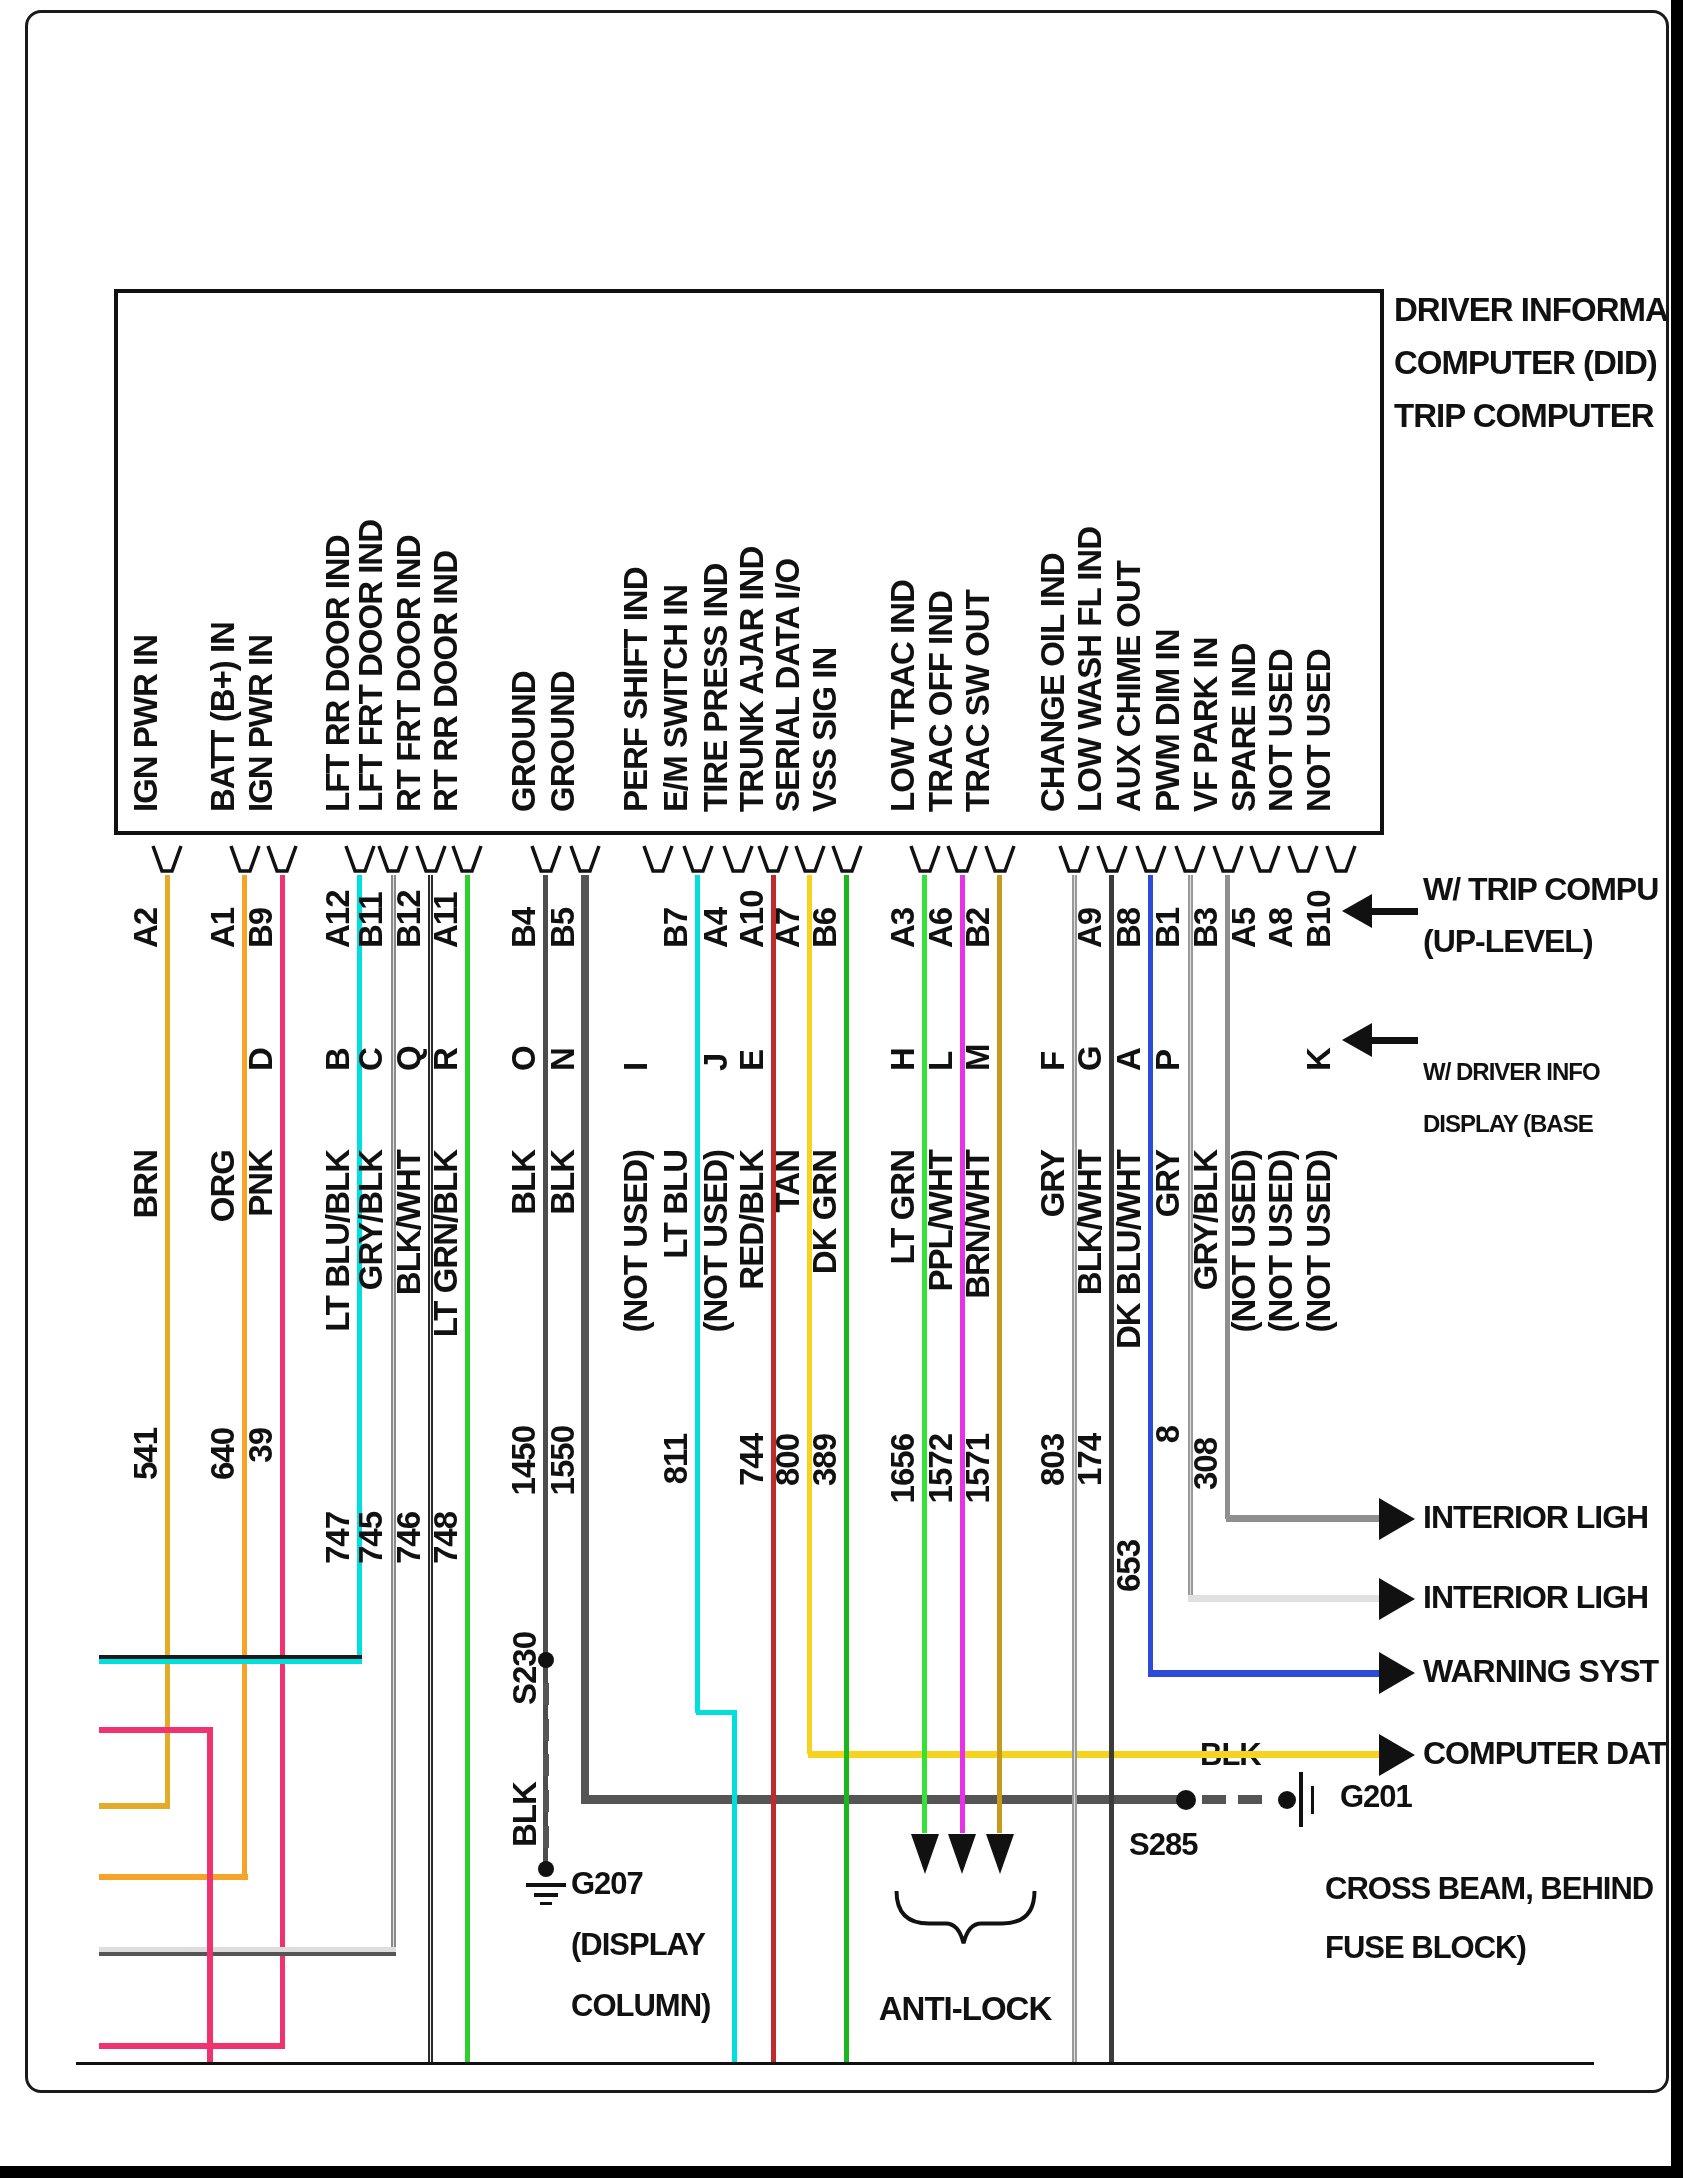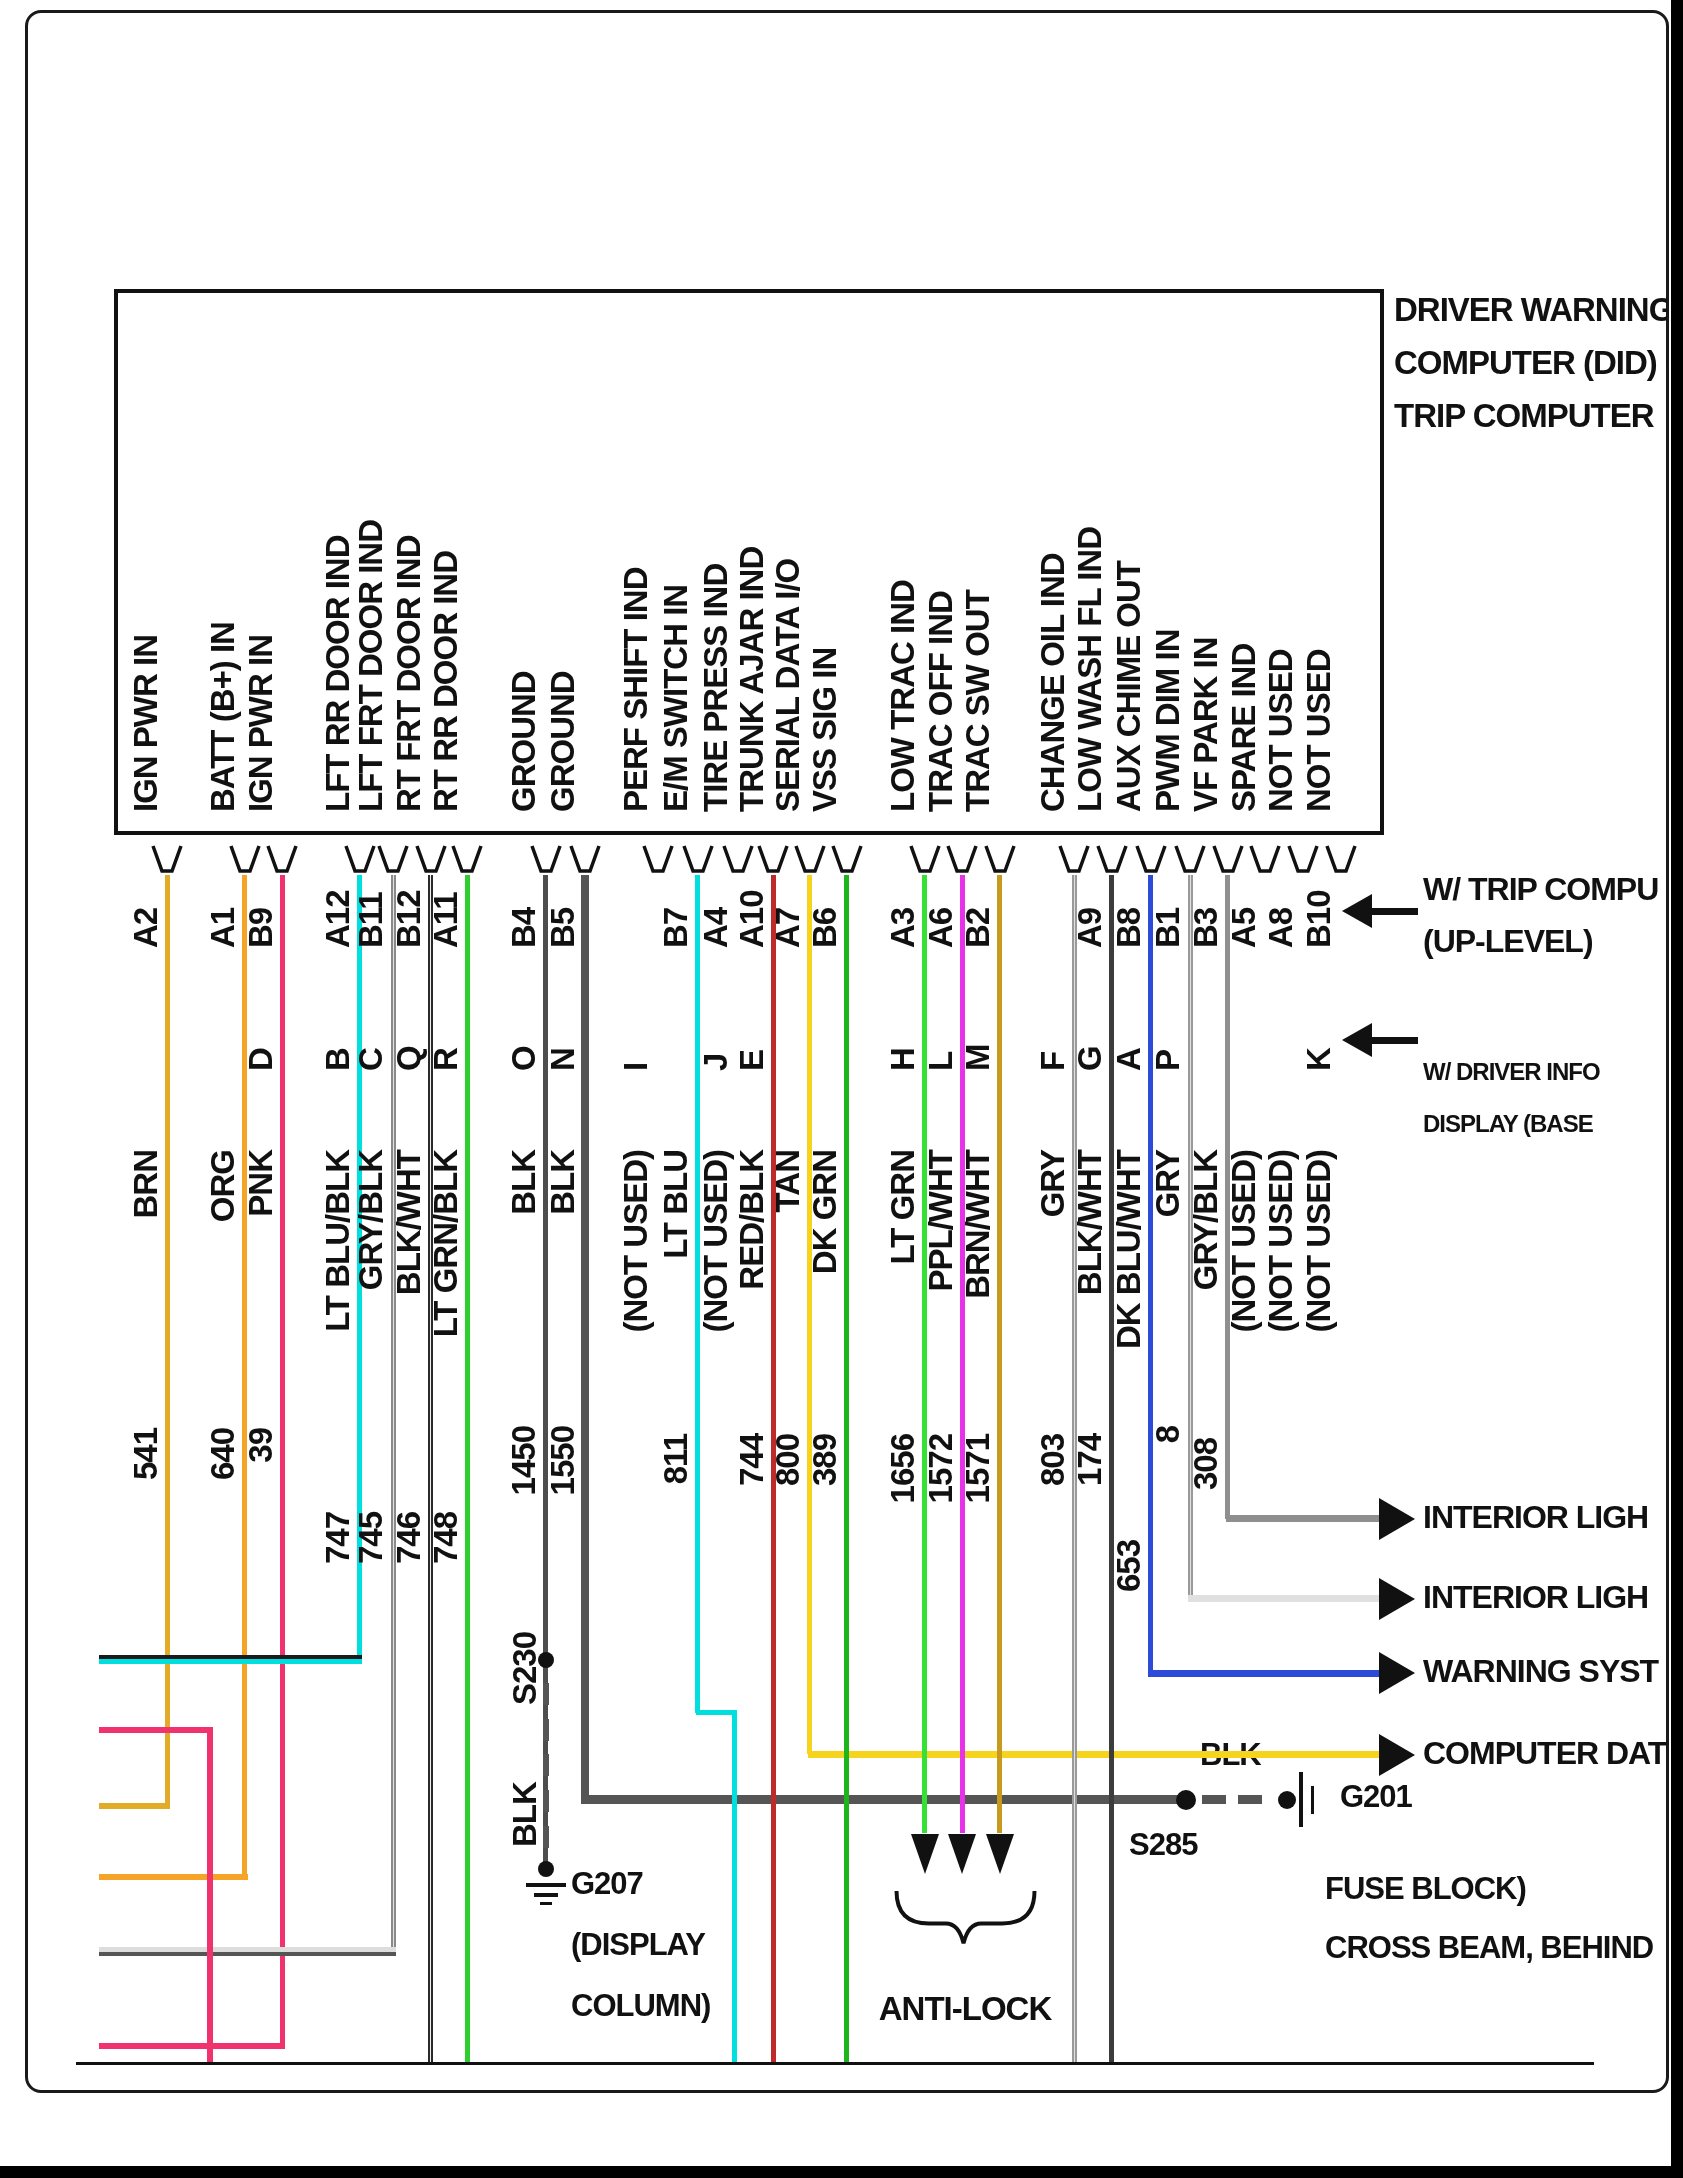--- a/index.html
+++ b/index.html
@@ -20,21 +20,21 @@
   svg{position:absolute;overflow:visible;}
 </style>
 </head>
 <body>
 
 <div id="canvas">
   <div class="frame"></div>
   <div class="box"></div>
 
   <div class="htext" style="left:1394px;top:283px;font-size:33px;line-height:53px;width:273px;overflow:hidden;">
-    <div>DRIVER WARNING</div>
+    <div>DRIVER INFORMA</div>
     <div>COMPUTER (DID) OR</div>
     <div>TRIP COMPUTER</div>
   </div>
 
   <div id="dyn">
       <div class="vb" style="left: 129px; top: 812px;">IGN PWR IN</div>
       <svg style="left:151px;top:844px;position:absolute;" width="32" height="32" viewBox="0 0 32 32">
         <polyline points="2,2 11,27 21,27 30,2" fill="none" stroke="#111" stroke-width="3.5"></polyline>
       </svg>
       <div class="vb" style="left: 129px; top: 948px;">A2</div>
@@ -138,22 +138,22 @@
       <div class="abs" style="left: 1176px; top: 1790px; width: 20px; height: 20px; background: rgb(17, 17, 17); border-radius: 50%;"></div>
       <div class="wire" style="left: 1202px; top: 1795px; width: 24px; height: 9px; background: rgb(85, 85, 85);"></div>
       <div class="wire" style="left: 1238px; top: 1795px; width: 24px; height: 9px; background: rgb(85, 85, 85);"></div>
       <div class="abs" style="left: 1278px; top: 1791px; width: 18px; height: 18px; background: rgb(17, 17, 17); border-radius: 50%;"></div>
       <div class="abs" style="left: 1299px; top: 1772px; width: 4px; height: 55px; background: rgb(17, 17, 17);"></div>
       <div class="abs" style="left: 1311px; top: 1786px; width: 3px; height: 28px; background: rgb(17, 17, 17);"></div>
       <div class="htext" style="left: 1200px; top: 1738px;">BLK</div>
       <div class="htext" style="left: 1129px; top: 1828px;">S285</div>
       <div class="htext" style="left: 1340px; top: 1780px;">G201</div>
       <div class="htext" style="left: 1325px; top: 1859px; font-size: 31px; line-height: 59px;">
+        <div>CROSS BEAM, BEHIND</div>
         <div>FUSE BLOCK)</div>
-        <div>CROSS BEAM, BEHIND</div>
       </div>
       <div class="vb" style="left: 619px; top: 812px;">PERF SHIFT IND</div>
       <svg style="left:642px;top:844px;position:absolute;" width="32" height="32" viewBox="0 0 32 32">
         <polyline points="2,2 11,27 21,27 30,2" fill="none" stroke="#111" stroke-width="3.5"></polyline>
       </svg>
       <div class="vb" style="left: 619px; top: 1071px;">I</div>
       <div class="vt" style="left: 619px; top: 1150px;">(NOT USED)</div>
       <div class="vb" style="left: 659px; top: 812px;">E/M SWITCH IN</div>
       <svg style="left:682px;top:844px;position:absolute;" width="32" height="32" viewBox="0 0 32 32">
         <polyline points="2,2 11,27 21,27 30,2" fill="none" stroke="#111" stroke-width="3.5"></polyline>

